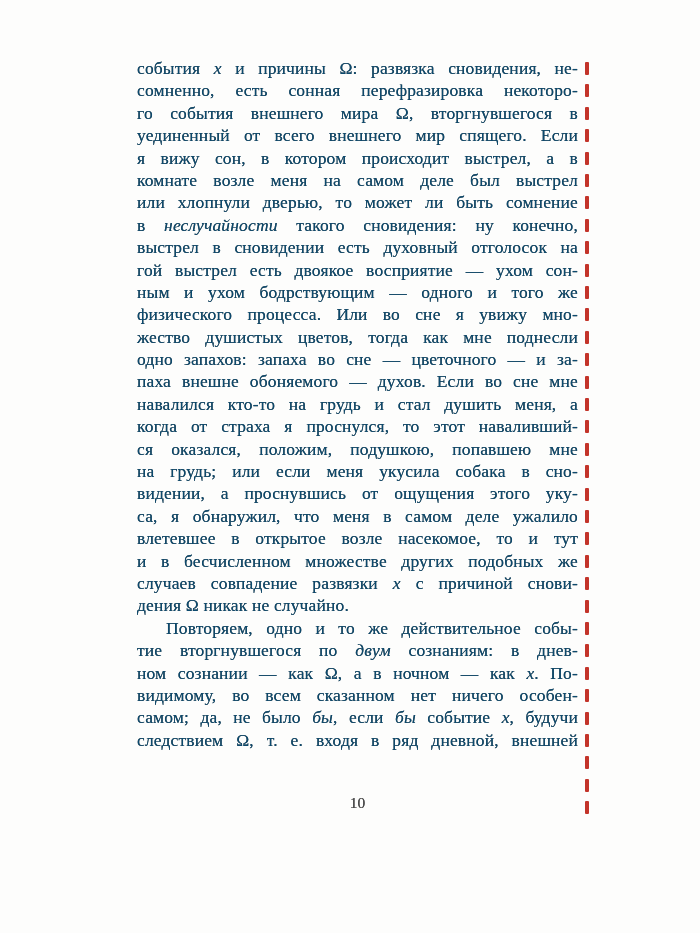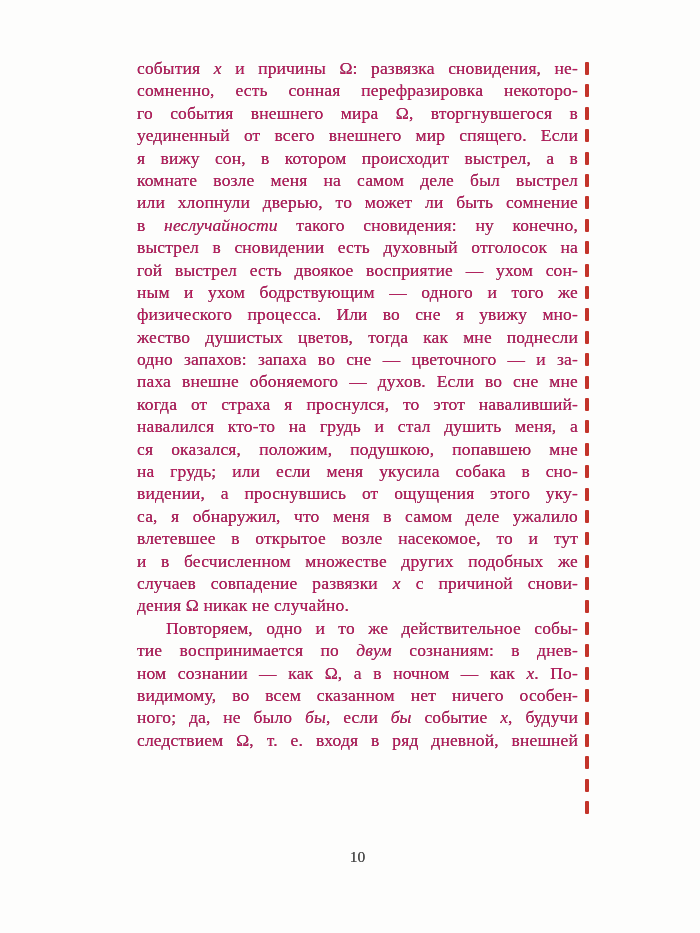--- a/index.html
+++ b/index.html
@@ -21,42 +21,42 @@
     background: #fdfdfc;
   }
   .text-column {
     position: absolute;
     left: 137px;
     top: 57px;
     width: 441px;
     font-size: 17.5px;
     line-height: 22.4px;
     letter-spacing: 0.15px;
-    color: #be185d;
+    color: #0c4a6e;
     text-shadow: 0 0 0.45px #4a4a4a;
   }
   .line {
     height: 22.4px;
     text-align: justify;
     text-align-last: justify;
     white-space: nowrap;
   }
   .line.short {
     text-align: center;
     text-align-last: left;
   }
   .line.indent {
     padding-left: 29px;
   }
   .it {
     font-style: italic;
   }
   .pagenum {
     position: absolute;
-    top: 848px;
+    top: 794px;
     left: 137px;
     width: 441px;
     text-align: center;
     font-size: 15.5px;
     color: #4a4a4a;
     text-shadow: 0 0 0.4px #555555;
   }
   .tick {
     position: absolute;
     left: 585px;
@@ -78,35 +78,35 @@
       <div class="line"><span>комнате возле меня на самом деле был выстрел</span></div>
       <div class="line"><span>или хлопнули дверью, то может ли быть сомнение</span></div>
       <div class="line"><span>в </span><span class="it">неслучайности</span><span> такого сновидения: ну конечно,</span></div>
       <div class="line"><span>выстрел в сновидении есть духовный отголосок на</span></div>
       <div class="line"><span>гой выстрел есть двоякое восприятие — ухом сон-</span></div>
       <div class="line"><span>ным и ухом бодрствующим — одного и того же</span></div>
       <div class="line"><span>физического процесса. Или во сне я увижу мно-</span></div>
       <div class="line"><span>жество душистых цветов, тогда как мне поднесли</span></div>
       <div class="line"><span>одно запахов: запаха во сне — цветочного — и за-</span></div>
       <div class="line"><span>паха внешне обоняемого — духов. Если во сне мне</span></div>
+      <div class="line"><span>навалился кто-то на грудь и стал душить меня, а</span></div>
       <div class="line"><span>когда от страха я проснулся, то этот наваливший-</span></div>
-      <div class="line"><span>навалился кто-то на грудь и стал душить меня, а</span></div>
       <div class="line"><span>ся оказался, положим, подушкою, попавшею мне</span></div>
       <div class="line"><span>на грудь; или если меня укусила собака в сно-</span></div>
       <div class="line"><span>видении, а проснувшись от ощущения этого уку-</span></div>
       <div class="line"><span>са, я обнаружил, что меня в самом деле ужалило</span></div>
       <div class="line"><span>влетевшее в открытое возле насекомое, то и тут</span></div>
       <div class="line"><span>и в бесчисленном множестве других подобных же</span></div>
       <div class="line"><span>случаев совпадение развязки </span><span class="it">x</span><span> с причиной снови-</span></div>
       <div class="line short"><span>дения Ω никак не случайно.</span></div>
       <div class="line indent"><span>Повторяем, одно и то же действительное собы-</span></div>
-      <div class="line"><span>тие воспринимается по </span><span class="it">двум</span><span> сознаниям: в днев-</span></div>
+      <div class="line"><span>тие вторгнувшегося по </span><span class="it">двум</span><span> сознаниям: в днев-</span></div>
       <div class="line"><span>ном сознании — как Ω, а в ночном — как </span><span class="it">x</span><span>. По-</span></div>
       <div class="line"><span>видимому, во всем сказанном нет ничего особен-</span></div>
-      <div class="line"><span>ного; да, не было </span><span class="it">бы</span><span>, если </span><span class="it">бы</span><span> событие </span><span class="it">x</span><span>, будучи</span></div>
+      <div class="line"><span>самом; да, не было </span><span class="it">бы</span><span>, если </span><span class="it">бы</span><span> событие </span><span class="it">x</span><span>, будучи</span></div>
       <div class="line"><span>следствием Ω, т. е. входя в ряд дневной, внешней</span></div>
     </div>
   <div>
       <div class="tick" style="top: 62px; background: rgb(195, 52, 42);"></div>
       <div class="tick" style="top: 84.4px; background: rgb(195, 52, 42);"></div>
       <div class="tick" style="top: 106.8px; background: rgb(195, 52, 42);"></div>
       <div class="tick" style="top: 129.2px; background: rgb(195, 52, 42);"></div>
       <div class="tick" style="top: 151.6px; background: rgb(195, 52, 42);"></div>
       <div class="tick" style="top: 174px; background: rgb(195, 52, 42);"></div>
       <div class="tick" style="top: 196.4px; background: rgb(195, 52, 42);"></div>

